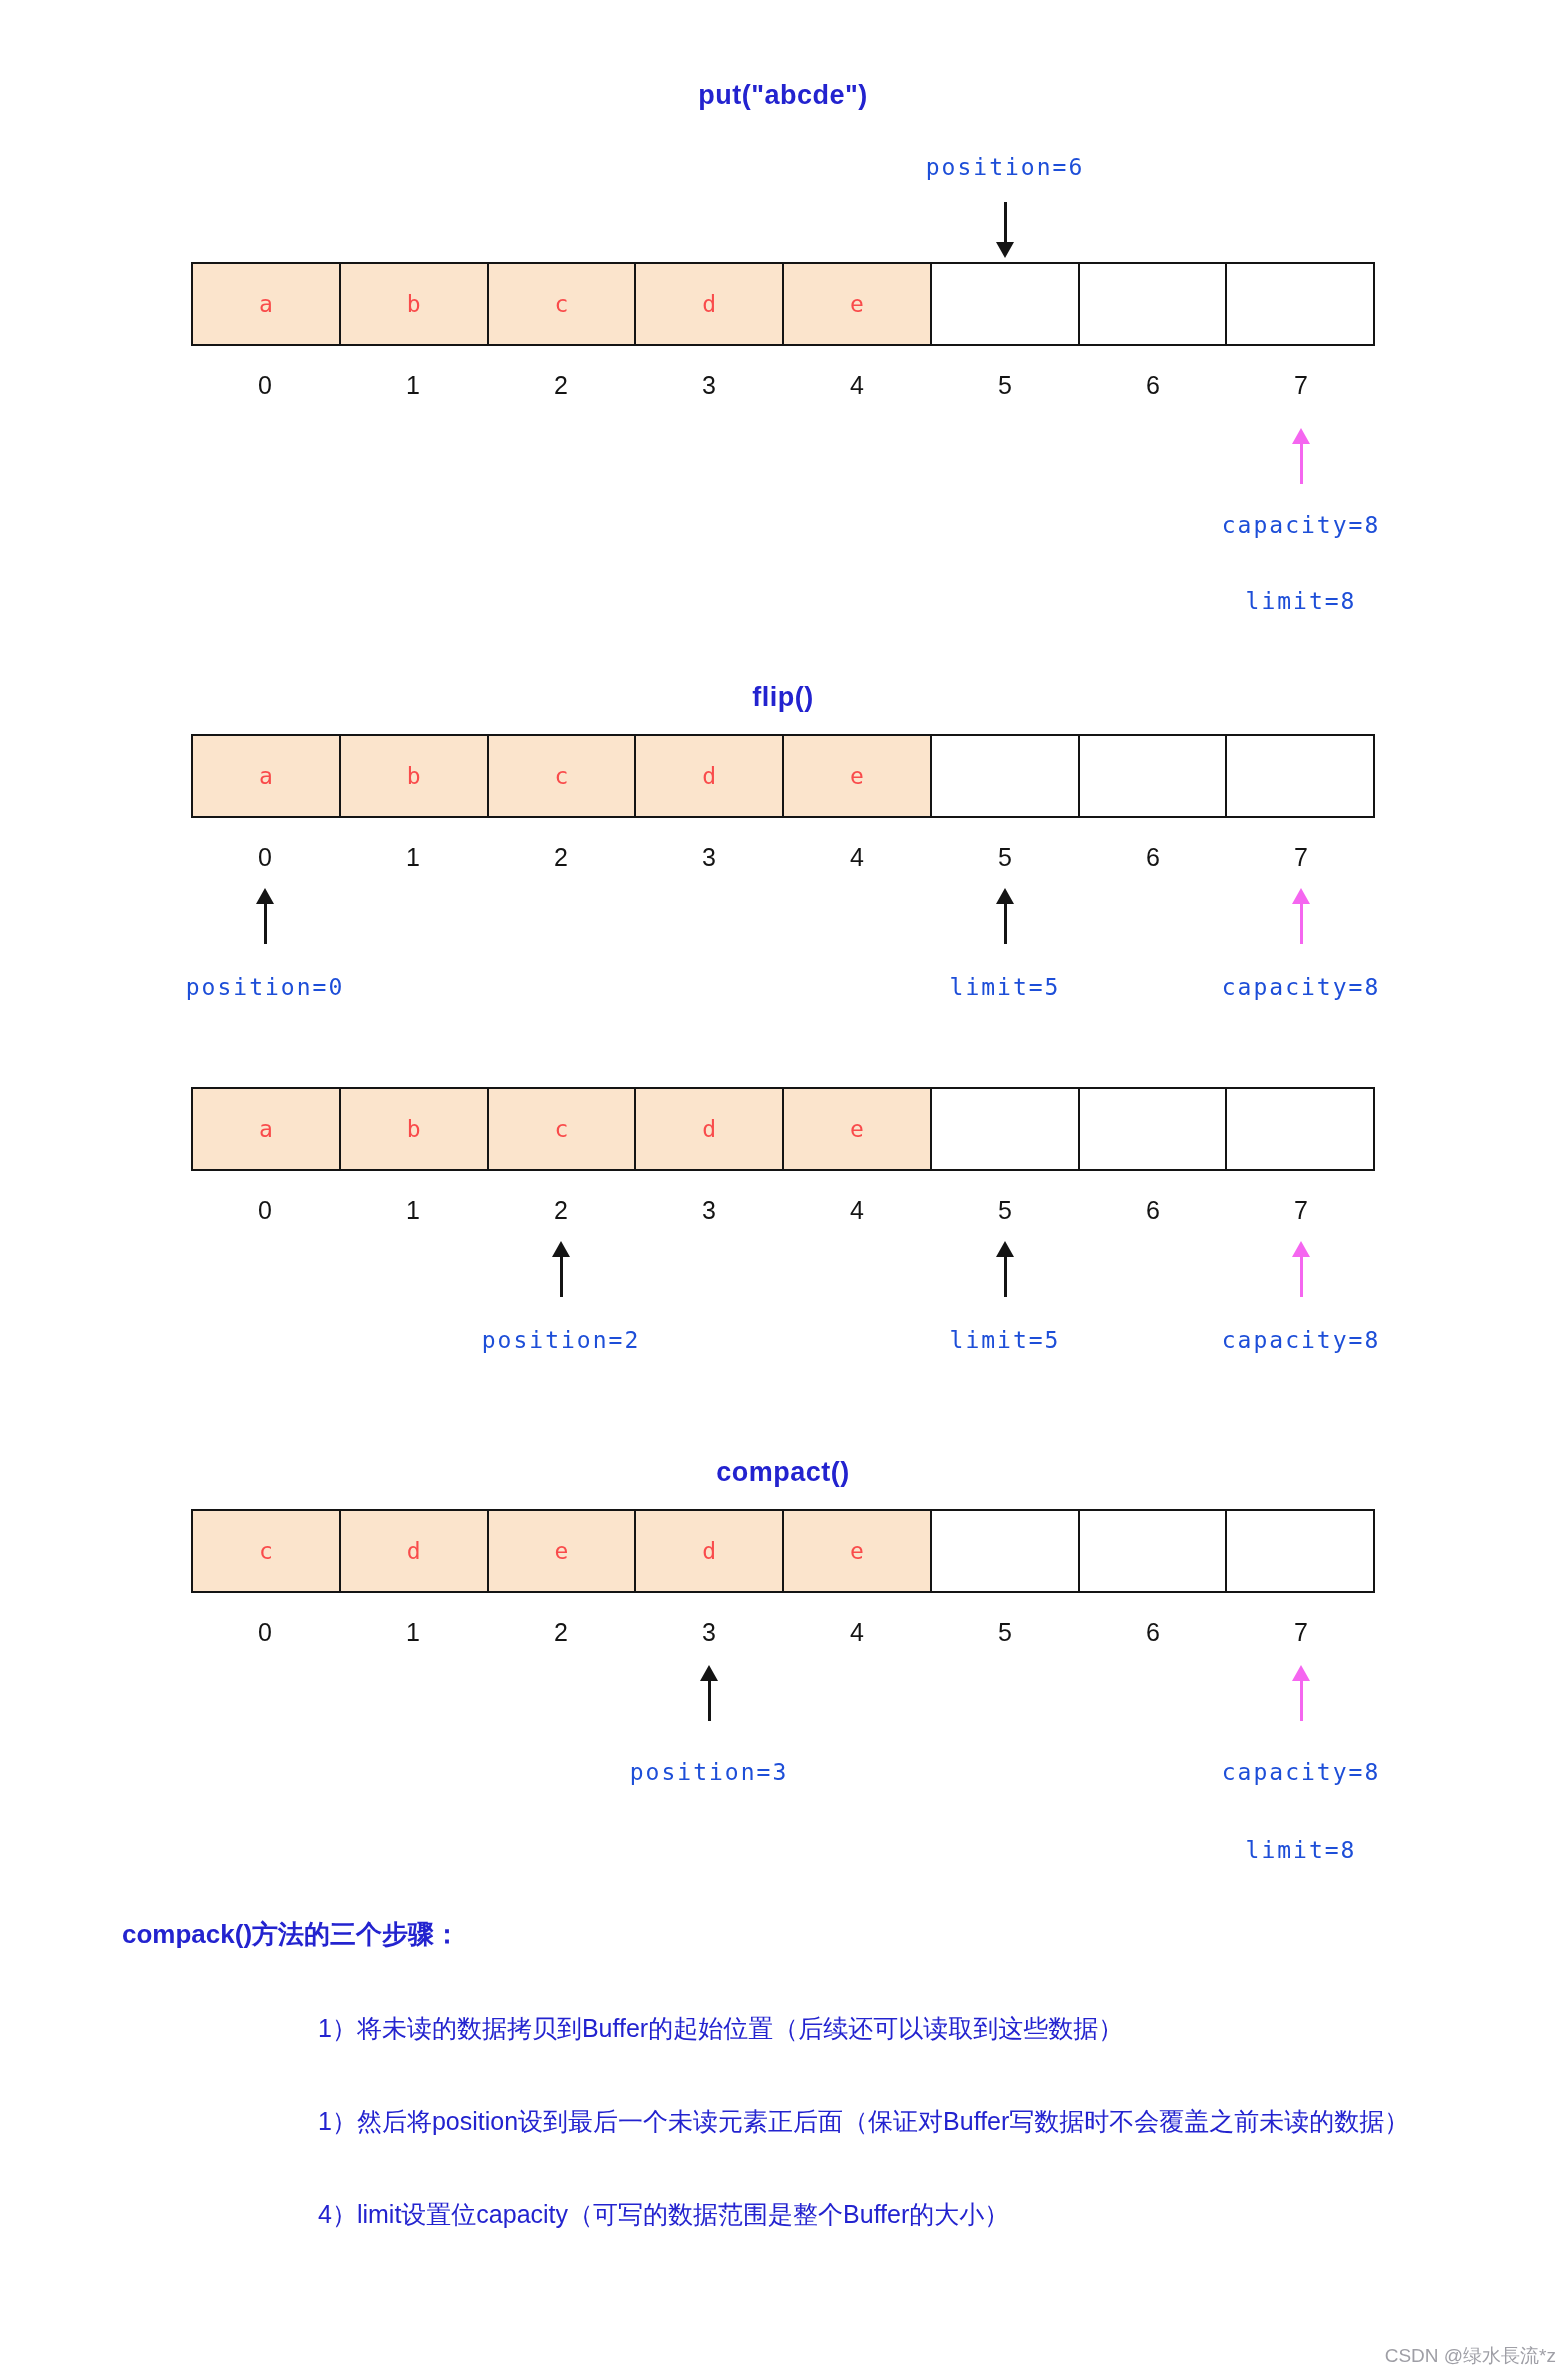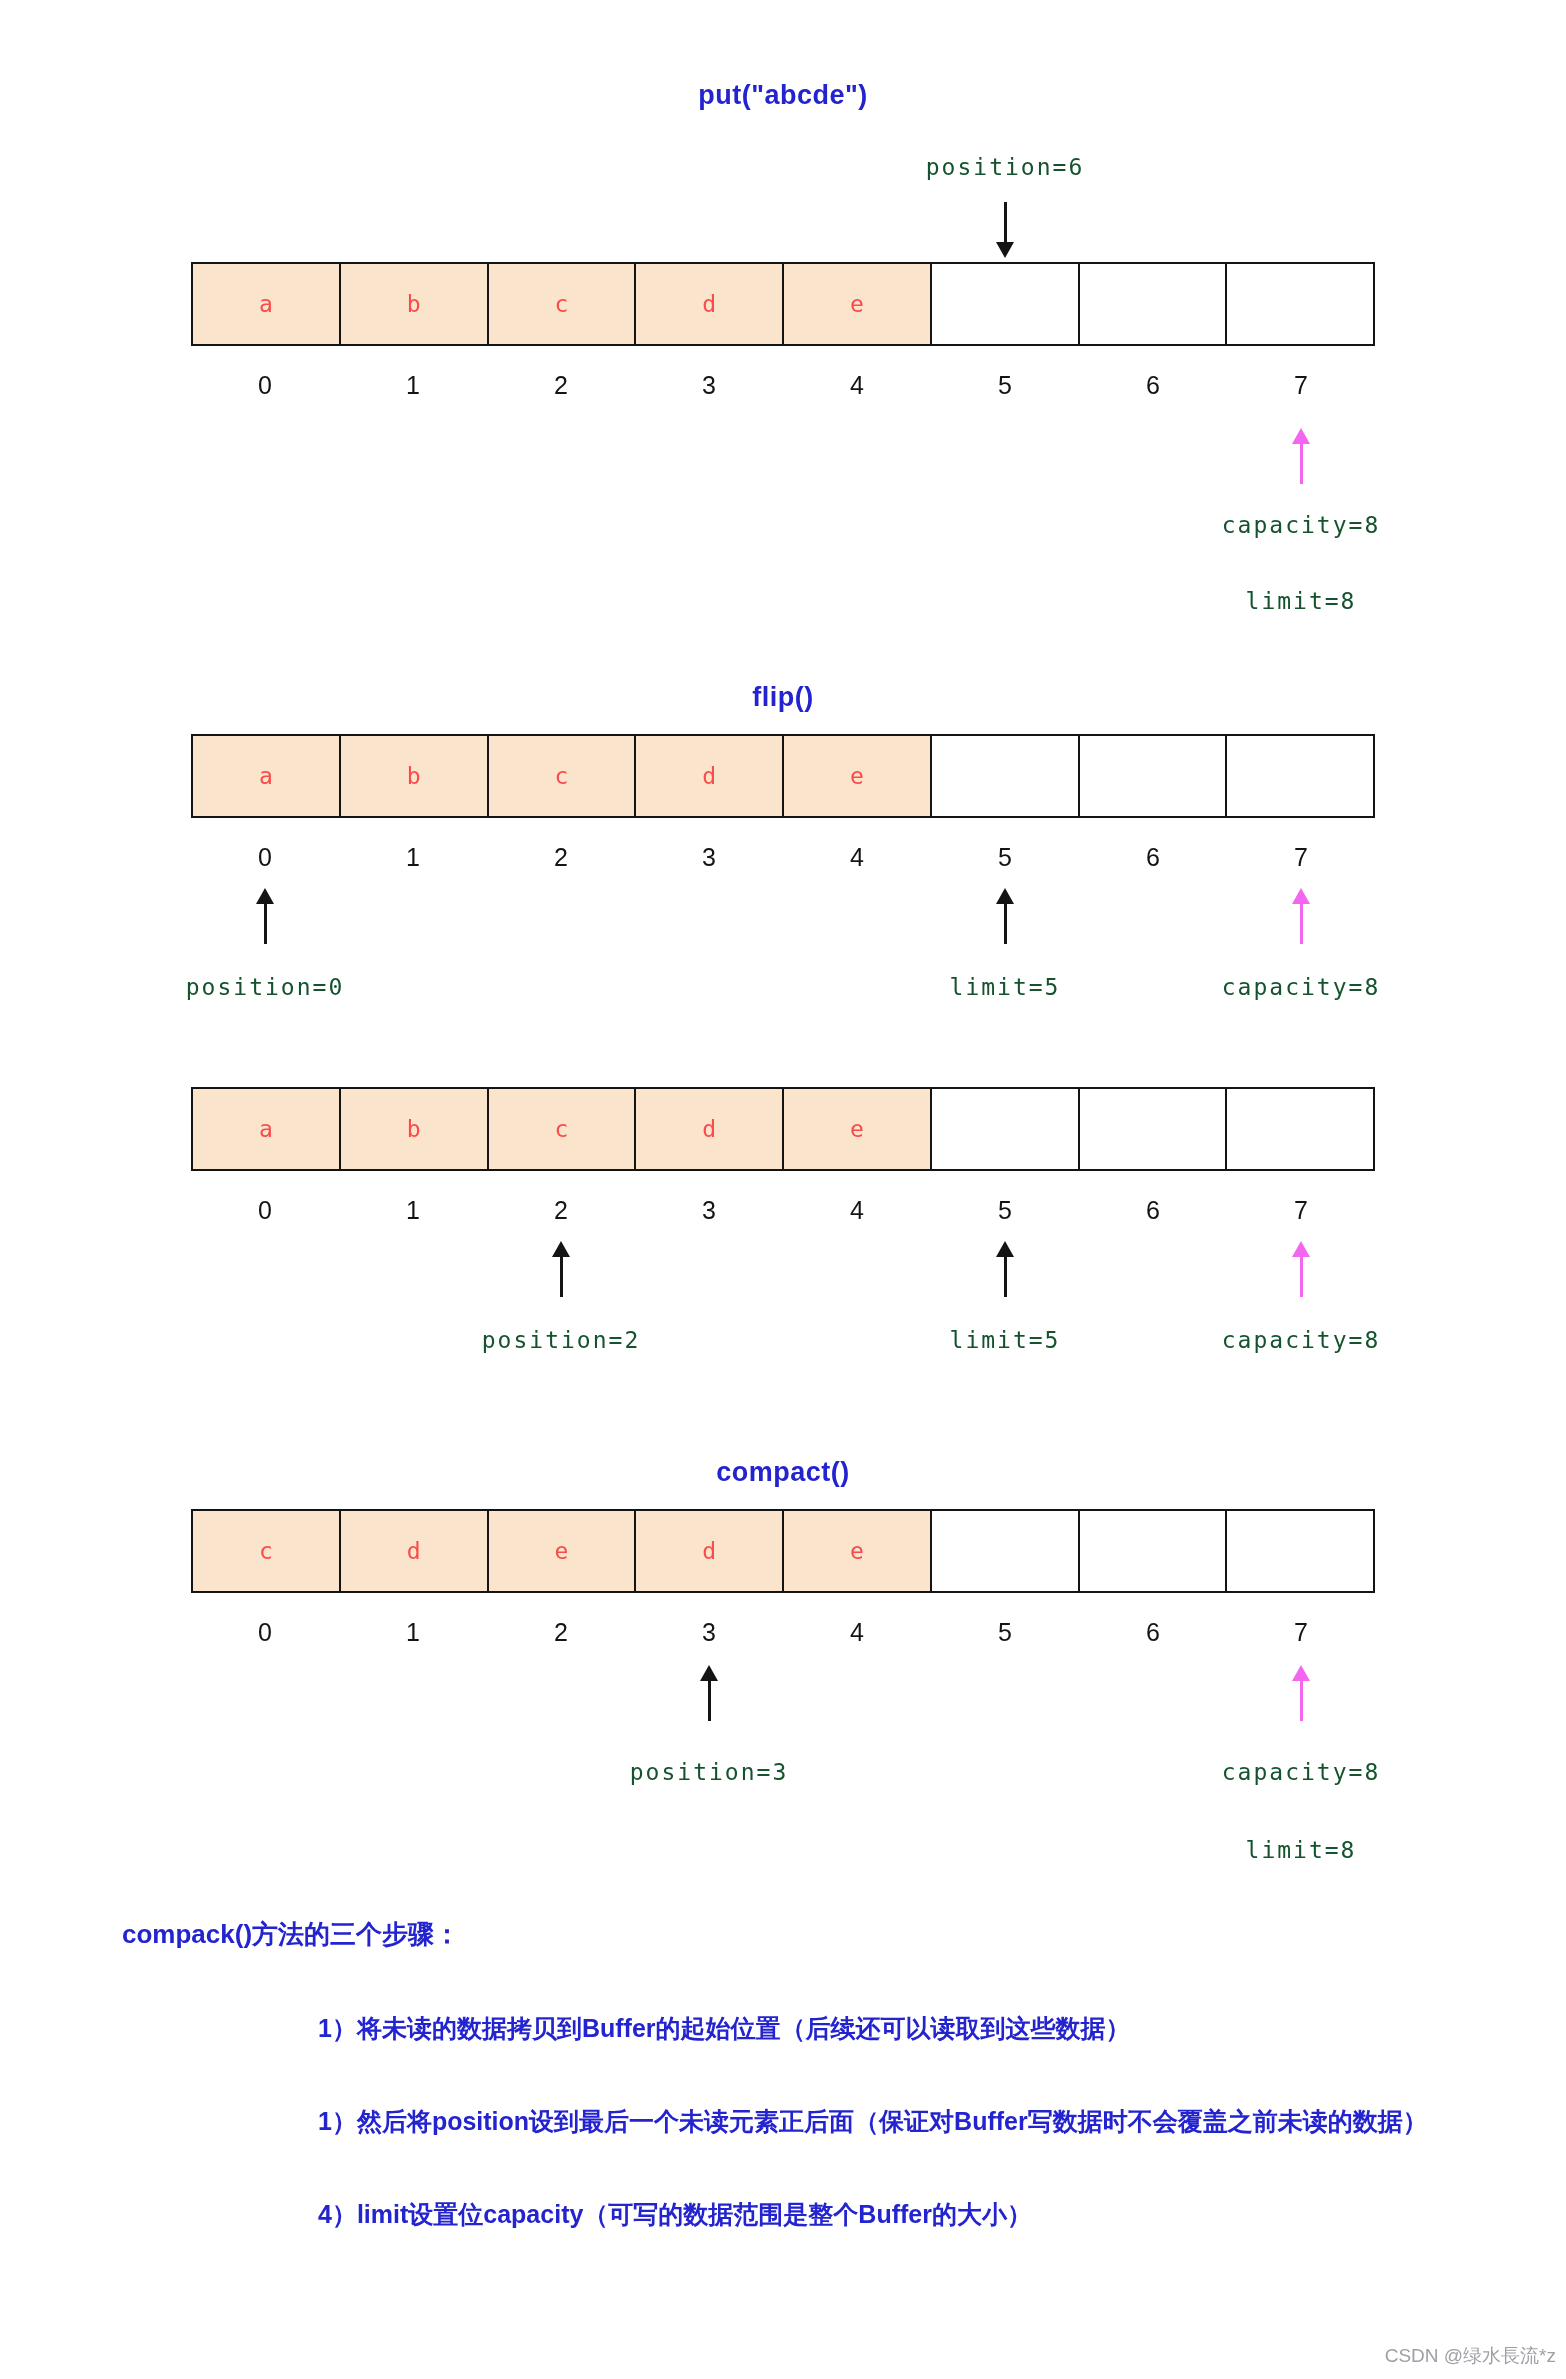--- a/index.html
+++ b/index.html
@@ -37,21 +37,21 @@
   .indices { display:flex; margin-top:24px; height:30px; }
   .indices span {
     flex:1 1 0; text-align:center; font-size:25px; line-height:30px; color:#141414;
     font-family:"Liberation Sans", sans-serif;
   }
 
   .anno { position:relative; }
 
   .rlabel {
     position:absolute; transform:translateX(-50%); white-space:nowrap;
-    color:#14532d; font-family:"DejaVu Sans Mono", monospace;
+    color:#1d4ed8; font-family:"DejaVu Sans Mono", monospace;
     font-size:23px; letter-spacing:2px;
   }
 
   .arrow {
     position:absolute; transform:translateX(-50%);
     display:flex; flex-direction:column; align-items:center;
   }
   .arrow .head { width:0; height:0; border-left:9px solid transparent; border-right:9px solid transparent; }
   .arrow.up .head { border-bottom:16px solid currentColor; }
   .arrow.down .head { border-top:16px solid currentColor; }
@@ -63,21 +63,21 @@
   .at-c2 { left:370px; }
   .at-c3 { left:518px; }
   .at-c5 { left:814px; }
   .at-c7 { left:1110px; }
 
   .notes { margin-top:20px; }
   .notes-heading {
     margin-left:122px; font-size:26px; font-weight:bold; color:#2323cf;
   }
   .notes .step {
-    margin:60px 0 0 318px; font-size:25px; font-weight:bold; color:#2323cf;
+    margin:60px 0 0 318px; font-size:25px; font-weight:normal; color:#2323cf;
   }
 
   .watermark {
     position:absolute; right:10px; bottom:10px;
     font-size:19px; color:#9f9fa6; font-family:"Liberation Sans", sans-serif;
   }
 </style>
 </head>
 <body>
 

